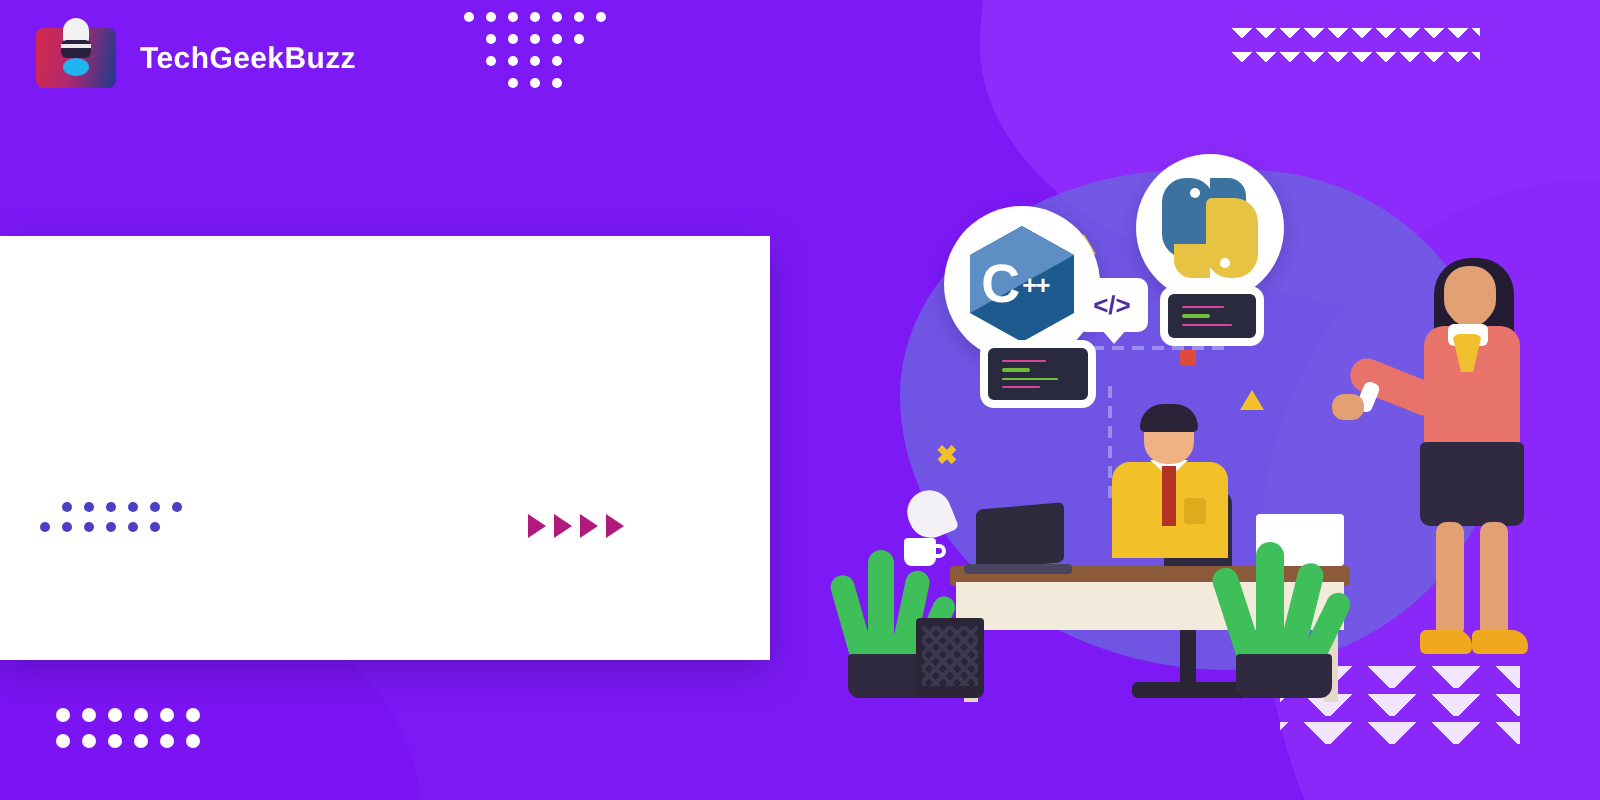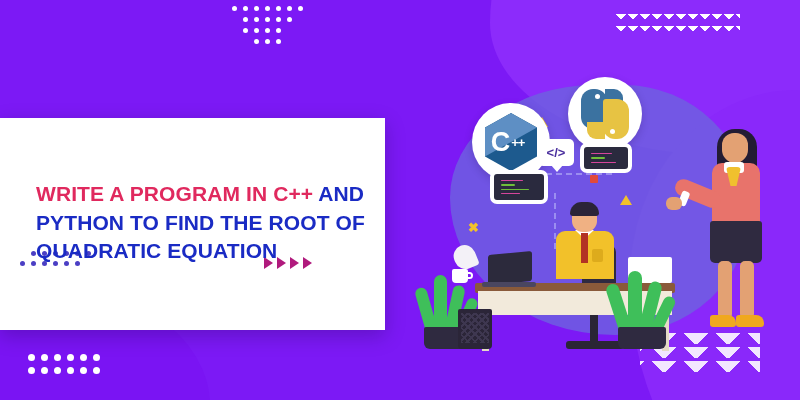--- a/index.html
+++ b/index.html
@@ -417,20 +417,29 @@
     <div class="zz-row"></div>
     <div class="zz-row"></div>
   </div>
 
   <div class="zigzag" id="zigzag-bottom-right">
     <div class="zz-row"></div>
     <div class="zz-row"></div>
     <div class="zz-row"></div>
   </div>
 
+  <div id="logo-area">
+    <div id="logo-mark">
+      <span class="hat"></span>
+      <span class="face"></span>
+      <span class="glasses"></span>
+      <span class="badge"></span>
+    </div>
+    <span id="logo-text">TechGeekBuzz</span>
+  </div>
 
   <div id="title-card">
     <div class="dot-grid" id="dots-card">
       <span class="dot hide"></span>
         <span class="dot"></span>
         <span class="dot"></span>
         <span class="dot"></span>
         <span class="dot"></span>
         <span class="dot"></span>
         <span class="dot"></span>
@@ -443,21 +452,20 @@
         <span class="dot hide"></span>
     </div>
 
     <div id="chevrons">
       <span class="chev"></span>
         <span class="chev"></span>
         <span class="chev"></span>
         <span class="chev"></span>
     </div>
 
-    <h1 id="title-heading"><span class="hl">Write a Program in C++</span><span class="rest"> and Python  to Find the Root of Quadratic Equation</span></h1>
 
   </div>
 
   <div id="illustration">
     <div id="illu-backdrop"></div>
 
     <span class="accent dash" style="left:96px; top:118px;"></span>
     <span class="accent dash" style="left:126px; top:138px; width:56px; transform:rotate(90deg); transform-origin:left top;"></span>
     <span class="accent tri" style="left:106px; top:62px;"></span>
     <span class="accent tri" style="left:190px; top:140px;"></span>

